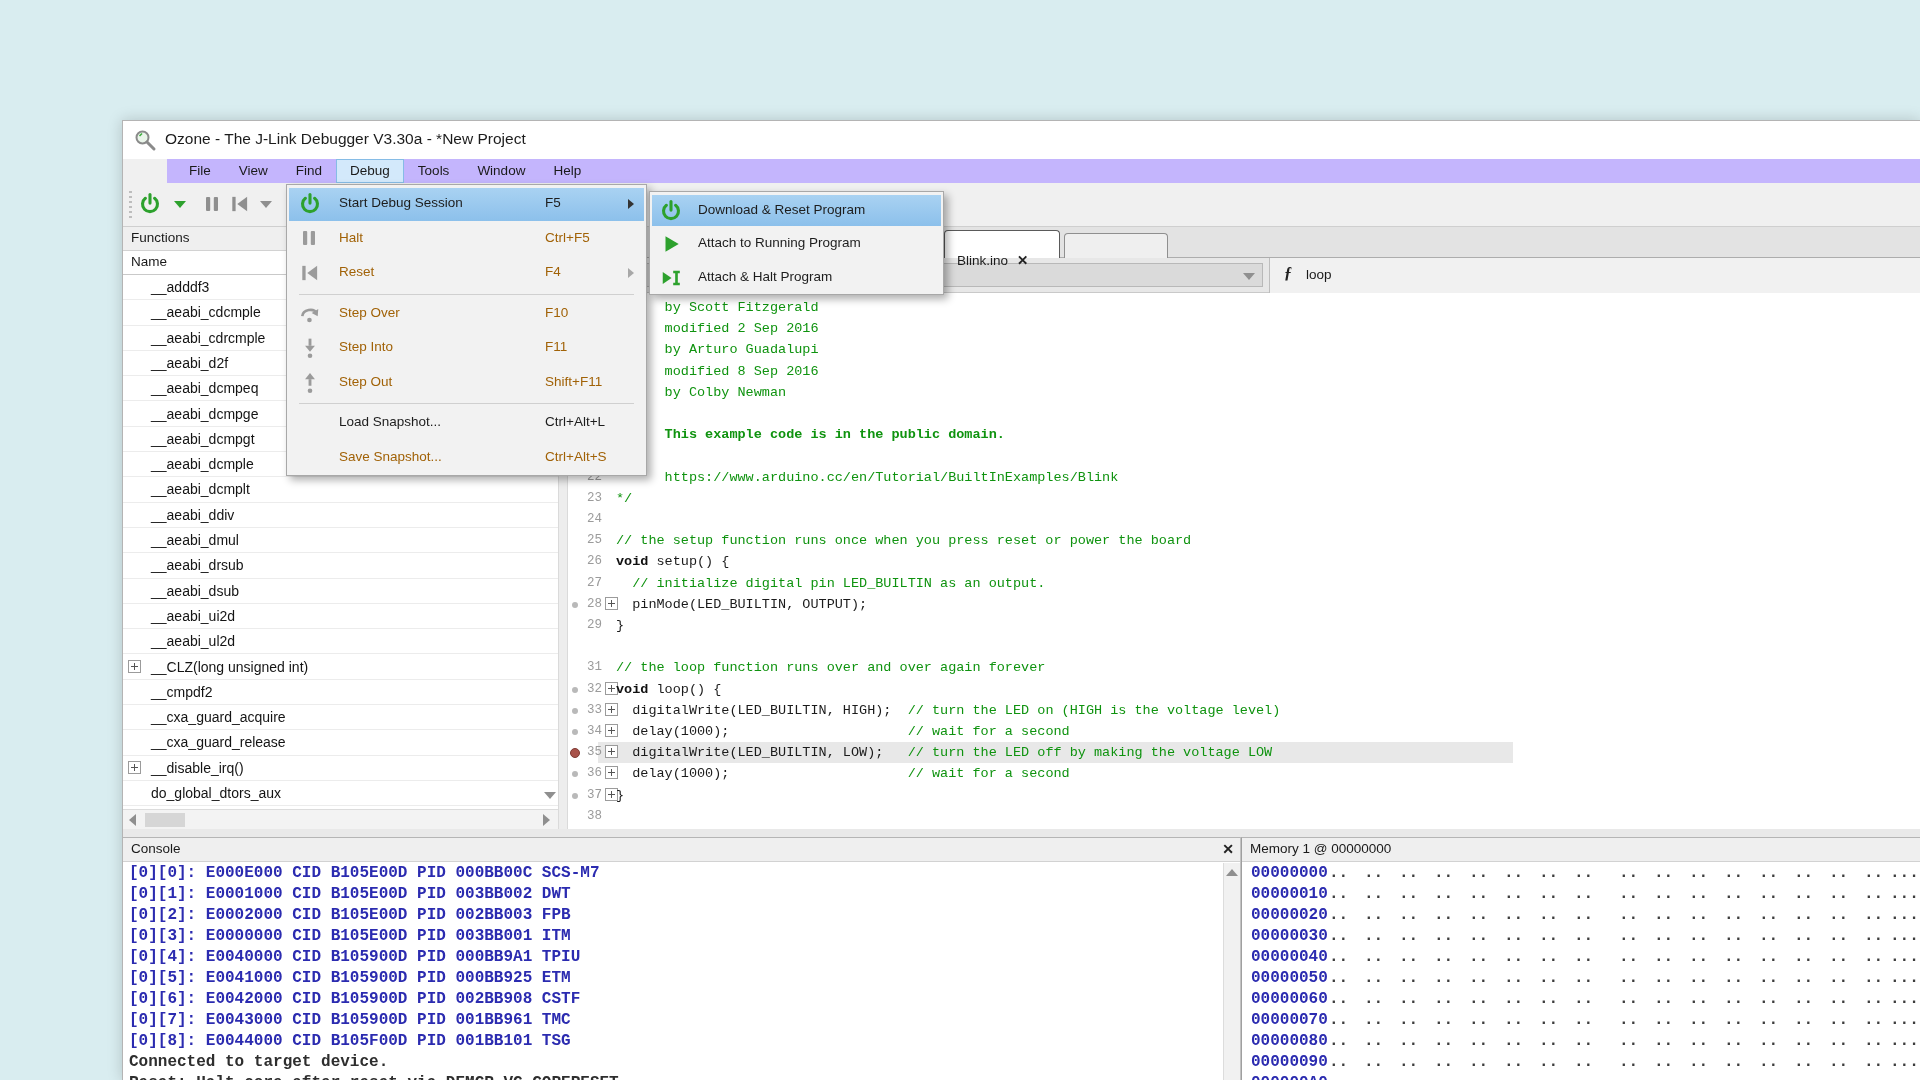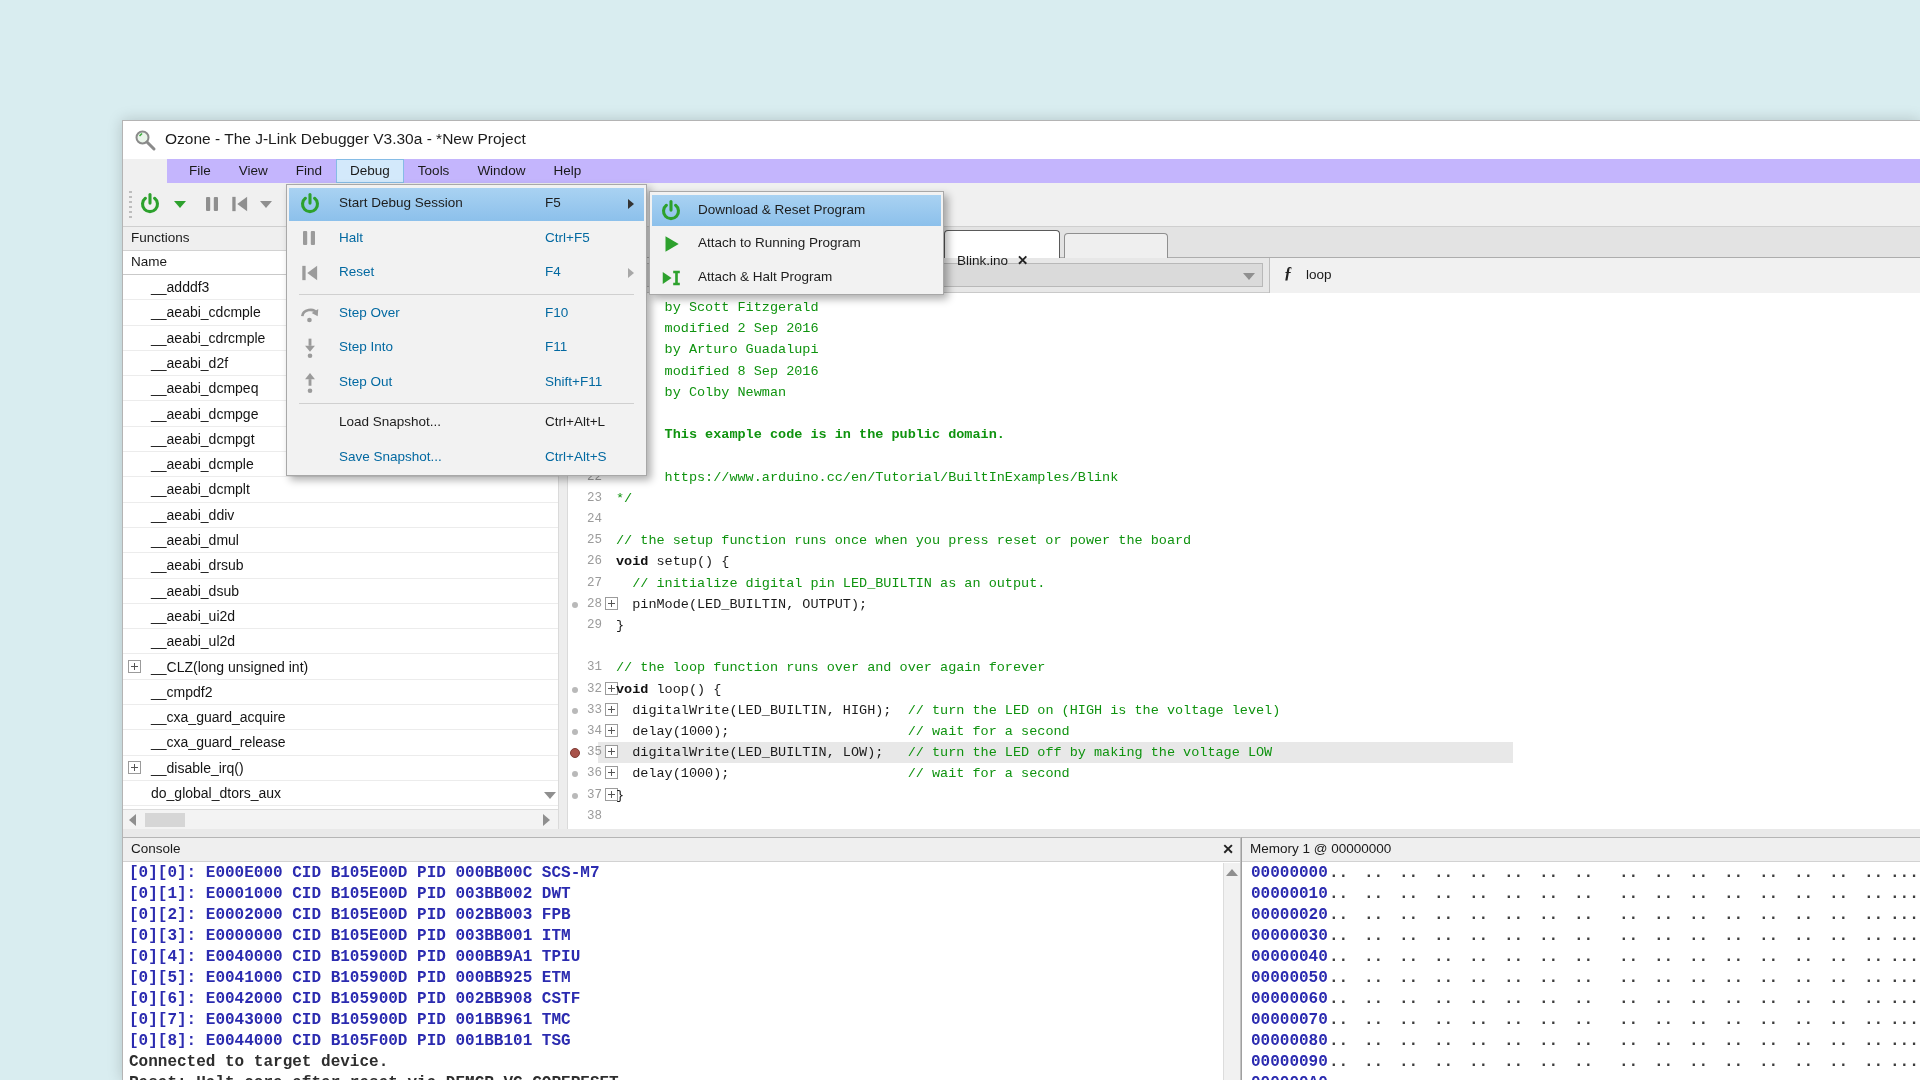--- a/index.html
+++ b/index.html
@@ -83,21 +83,21 @@
   .mem-row .byte { position:absolute; color:#3c3c3c; }
   .mem-row .ascii { position:absolute; left:648px; color:#3c3c3c; }
   
   .popup { position:absolute; background:#f2f2f2; border:1px solid #a8a8a8; box-shadow:4px 4px 8px rgba(0,0,0,.32); }
   .debug-menu { left:163px; top:63px; width:361px; height:292px; z-index:40; padding-top:2px; }
   .pm-row { position:relative; height:34.5px; }
   .pm-hl { position:absolute; left:2px; right:2px; top:1px; bottom:1px; background:linear-gradient(#a9d2f2,#8cc0eb); }
   .pm-icon { position:absolute; left:12px; top:6px; width:22px; height:22px; }
   .pm-label { position:absolute; left:52px; top:8px; font-size:13.5px; color:#1d1d1d; }
   .pm-short { position:absolute; left:258px; top:8px; font-size:13.5px; color:#1d1d1d; }
-  .pm-row.disabled .pm-label, .pm-row.disabled .pm-short { color:#0369a1; }
+  .pm-row.disabled .pm-label, .pm-row.disabled .pm-short { color:#a16207; }
   .pm-arrow { position:absolute; left:341px; top:12px; width:0; height:0; border-top:5px solid transparent; border-bottom:5px solid transparent; border-left:6px solid #333; }
   .pm-row.disabled .pm-arrow { border-left-color:#a8a8a8; }
   .pm-sep { height:6px; position:relative; }
   .pm-sep::after { content:""; position:absolute; left:12px; right:12px; top:3px; height:1px; background:#d0d0d0; }
   .submenu { left:526px; top:70px; width:295px; height:104px; z-index:50; padding-top:2px; }
   .submenu .pm-row { height:33.3px; }
   .submenu .pm-icon { left:10px; }
   .submenu .pm-label { left:48px; }
 </style>
 </head>

